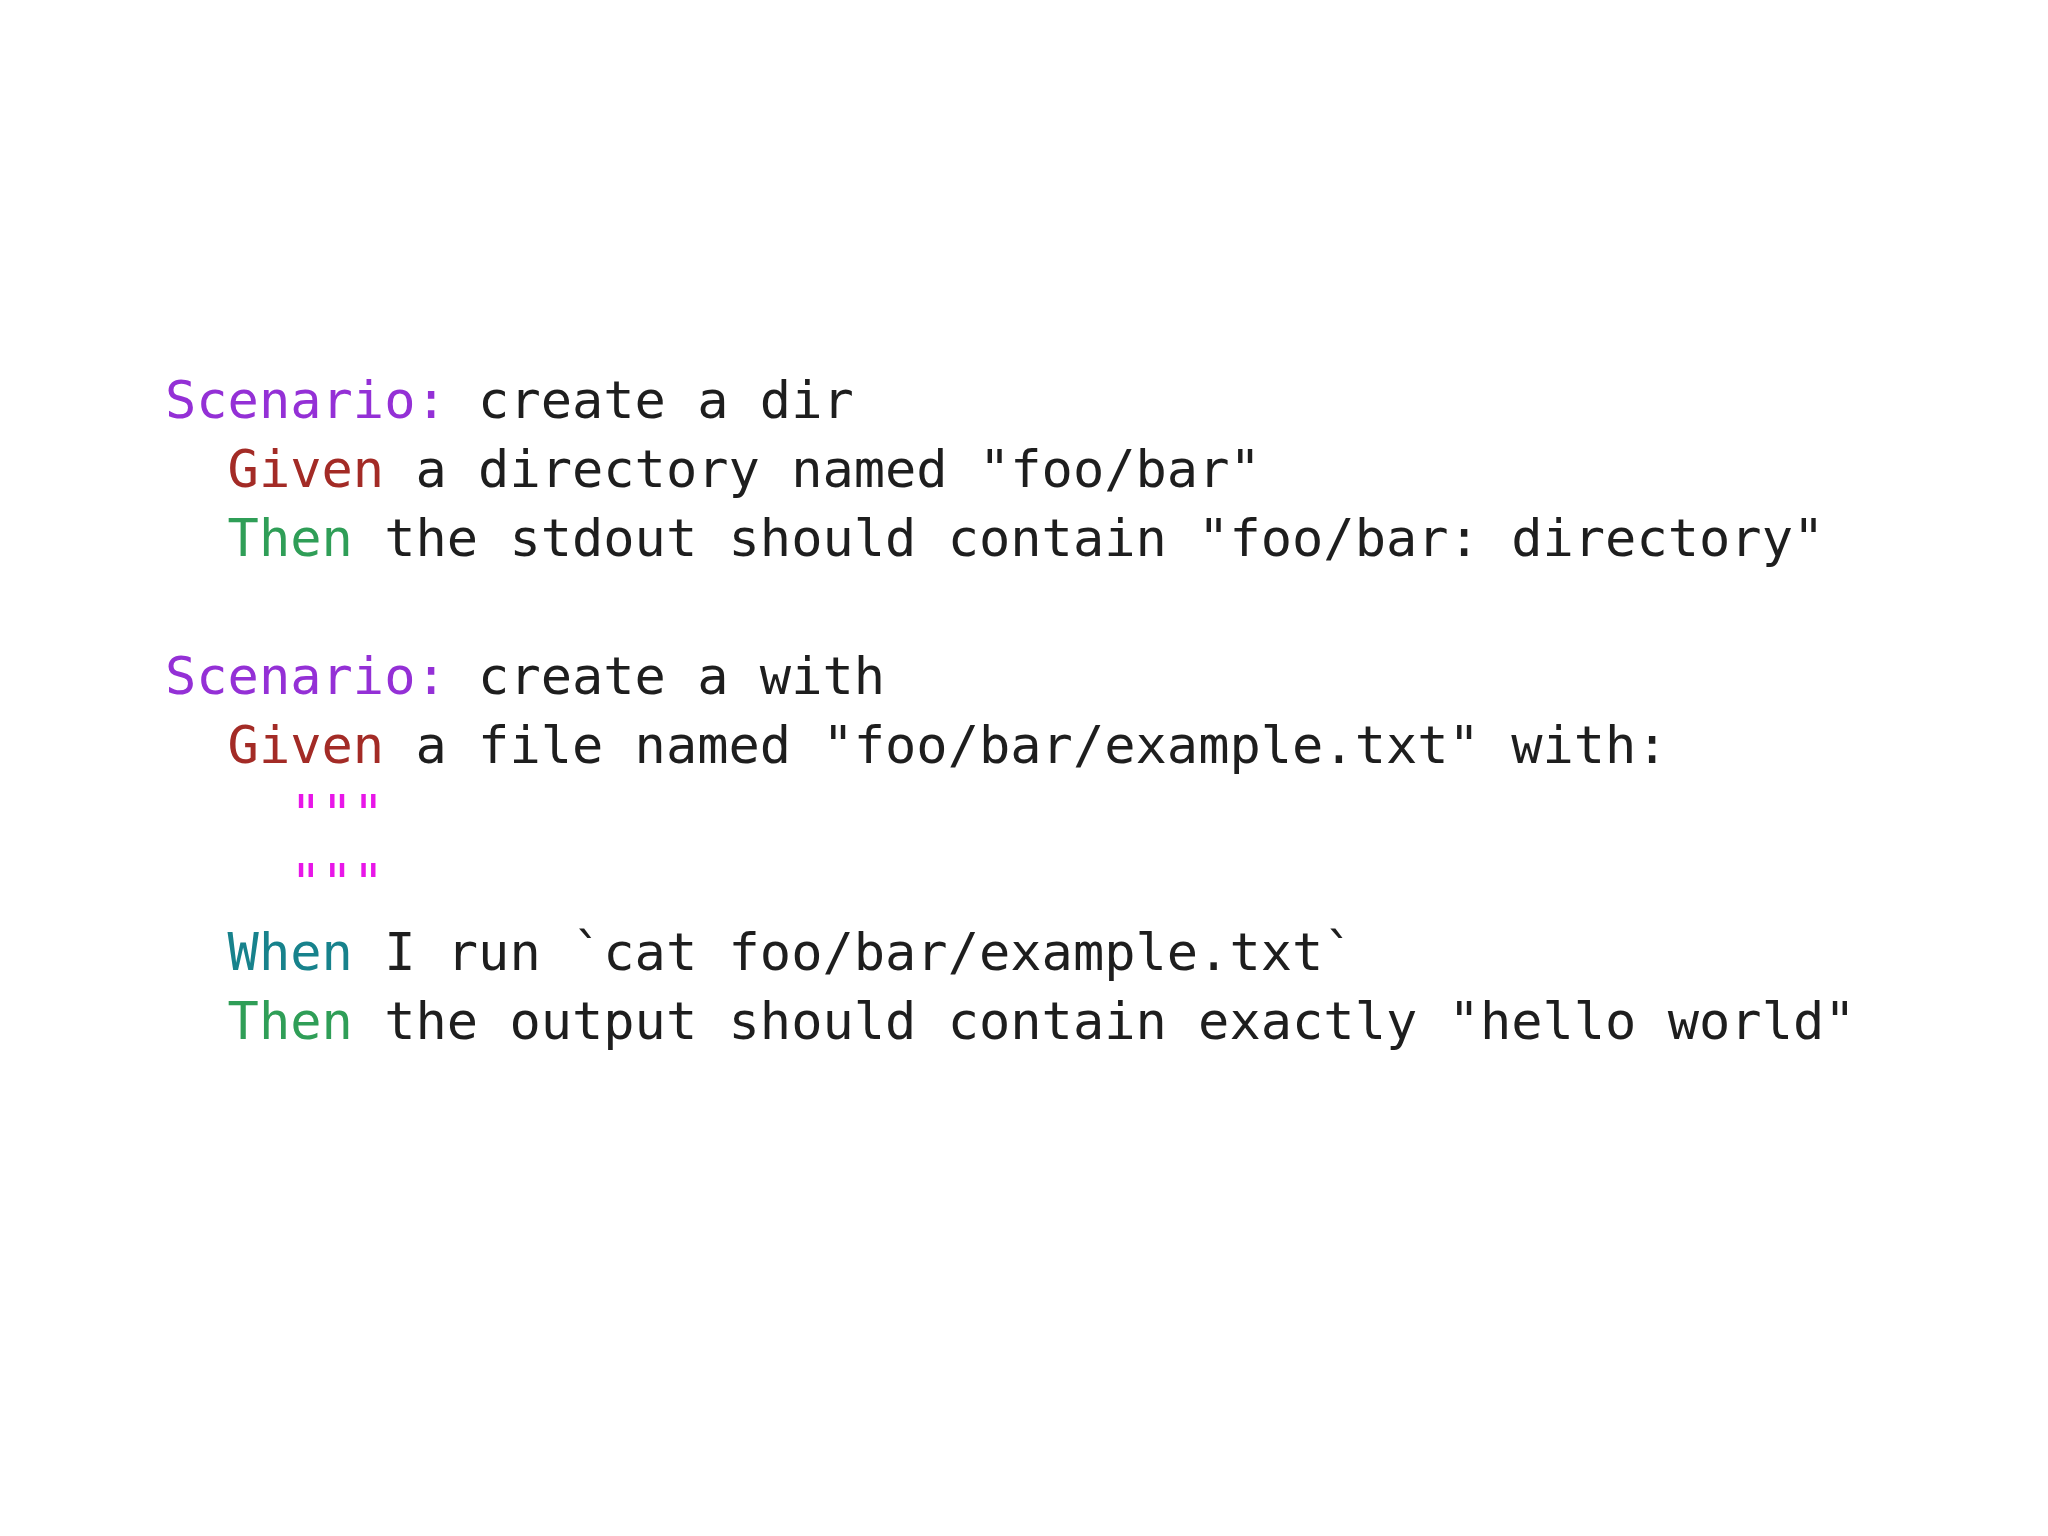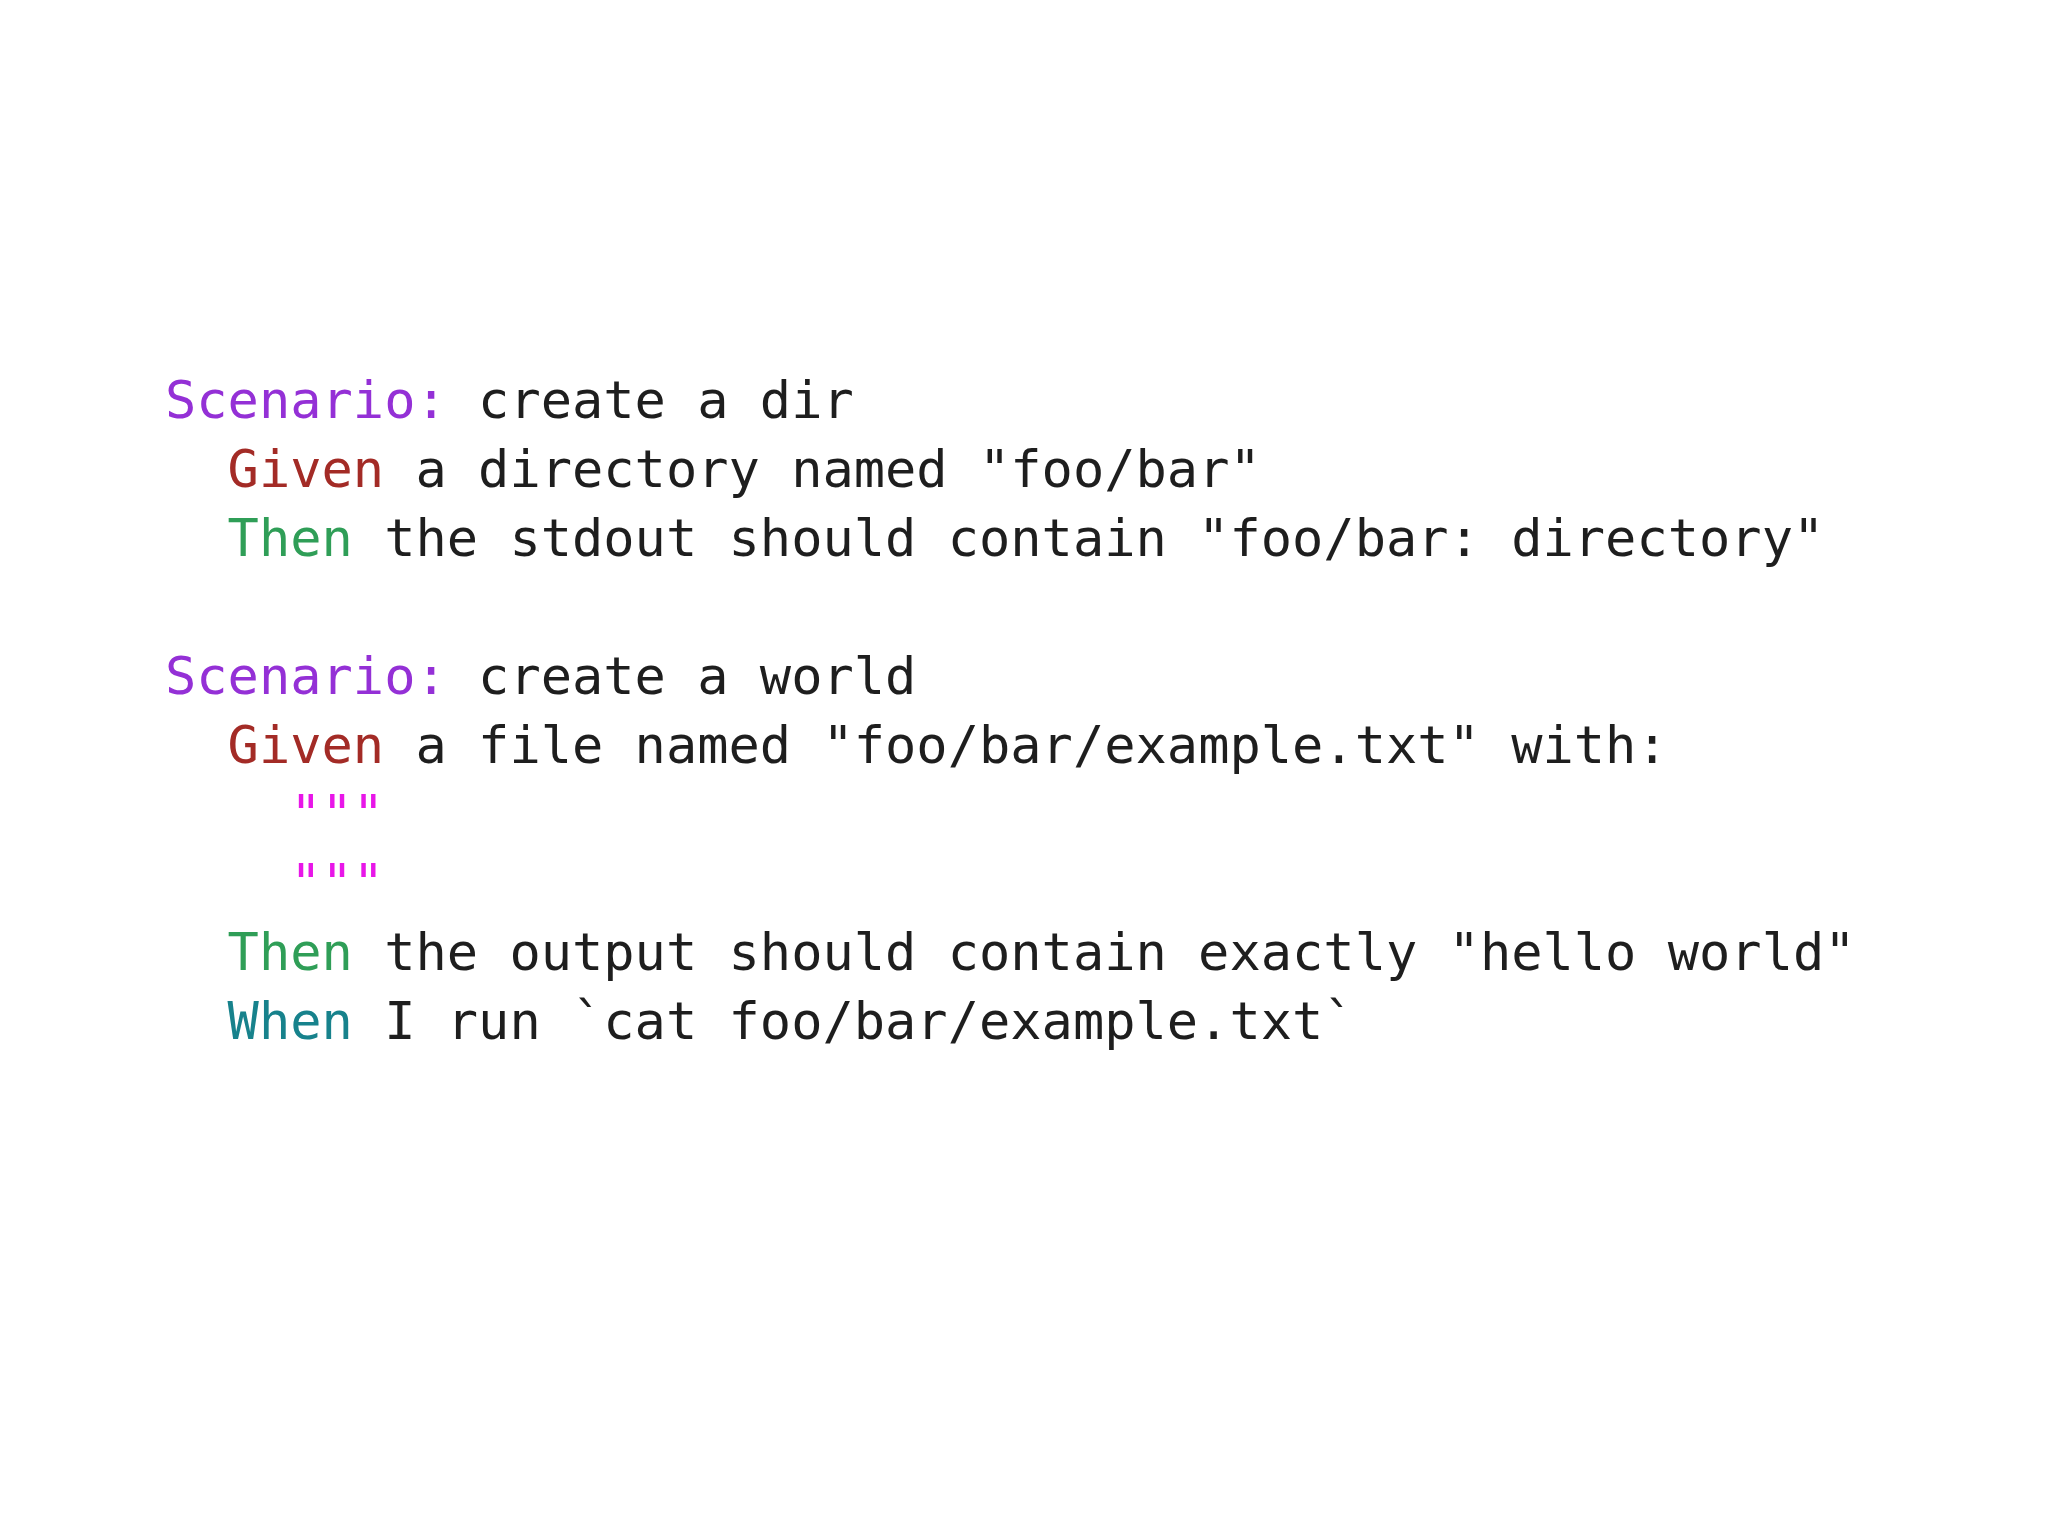--- a/index.html
+++ b/index.html
@@ -43,27 +43,27 @@
 
     <div class="line"><span class="tok kw-scenario">Scenario:</span><span class="tok plain"> create a dir</span></div>
 
     <div class="line"><span class="tok kw-given">  Given</span><span class="tok plain"> a directory named "foo/bar"</span></div>
 
 
     <div class="line"><span class="tok kw-then">  Then</span><span class="tok plain"> the stdout should contain "foo/bar: directory"</span></div>
 
     <div class="line"><span class="tok plain"></span></div>
 
-    <div class="line"><span class="tok kw-scenario">Scenario:</span><span class="tok plain"> create a world</span></div>
+    <div class="line"><span class="tok kw-scenario">Scenario:</span><span class="tok plain"> create a with</span></div>
 
     <div class="line"><span class="tok kw-given">  Given</span><span class="tok plain"> a file named "foo/bar/example.txt" with:</span></div>
 
     <div class="line"><span class="tok kw-doc">    """</span></div>
 
 
     <div class="line"><span class="tok kw-doc">    """</span></div>
 
+    <div class="line"><span class="tok kw-when">  When</span><span class="tok plain"> I run `cat foo/bar/example.txt`</span></div>
+
     <div class="line"><span class="tok kw-then">  Then</span><span class="tok plain"> the output should contain exactly "hello world"</span></div>
-
-    <div class="line"><span class="tok kw-when">  When</span><span class="tok plain"> I run `cat foo/bar/example.txt`</span></div>
 
   </div>
 </div>
 
 </body></html>

